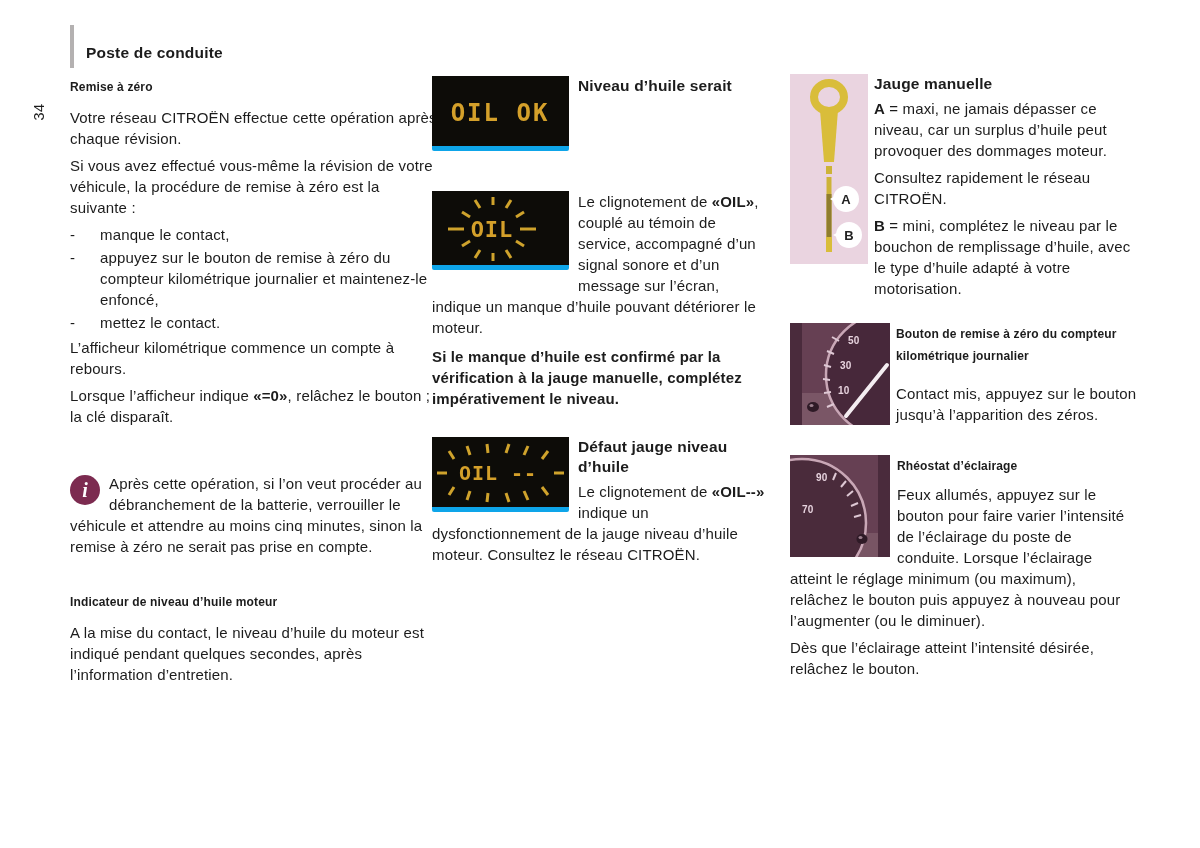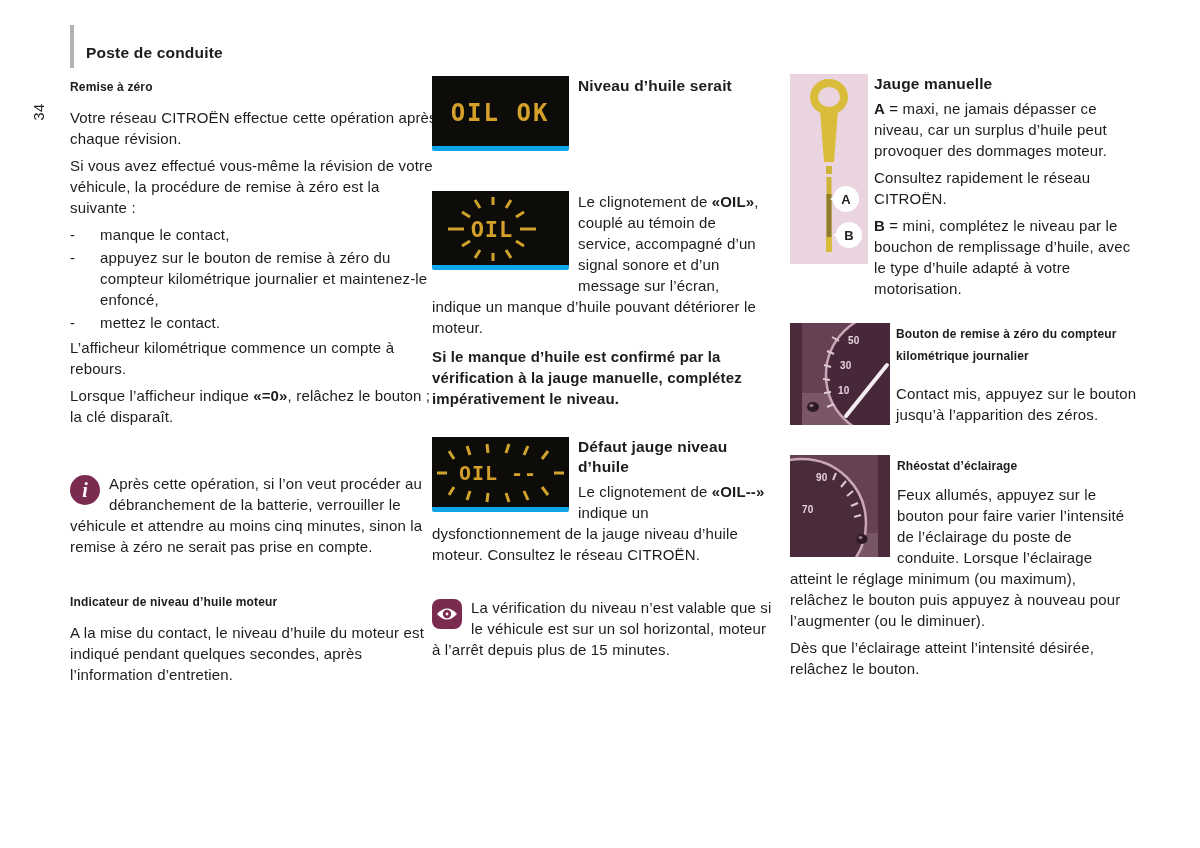--- a/index.html
+++ b/index.html
@@ -159,30 +159,20 @@
             <line x1="92" y1="54" x2="96" y2="63"></line>
               <line x1="110" y1="50" x2="116" y2="58"></line>
           </g>
           <text class="lcd-txt" x="66" y="43" text-anchor="middle" font-size="20" letter-spacing="1" fill="#d4a02a">OIL --</text>
         </svg>
       </span>
       <h3>Défaut jauge niveau d’huile</h3>
       <p><span>Le clignotement de </span><span class="b">«OIL--»</span><span> indique un dysfonctionnement de la jauge niveau d’huile moteur. Consultez le réseau CITROËN.</span></p>
     </div>
 
-    <div class="note media-block mt24" style="margin-top:26px;">
-      <span class="icon eye-sq">
-        <svg width="24" height="18" viewBox="0 0 24 18">
-          <path d="M2 9 Q12 -2 22 9 Q12 20 2 9 Z" fill="#ffffff"></path>
-          <circle cx="12" cy="9" r="4.2" fill="#7c2b50"></circle>
-          <circle cx="12" cy="9" r="1.4" fill="#ffffff"></circle>
-        </svg>
-      </span>
-      <p>La vérification du niveau n’est valable que si le véhicule est sur un sol horizontal, moteur à l’arrêt depuis plus de 15 minutes.</p>
-    </div>
   </div>
 
   <div class="col col3">
 
     <div class="flexrow">
       <span class="media">
         <svg width="78" height="190" viewBox="0 0 78 190">
           <rect x="0" y="0" width="78" height="190" fill="#ead4e0"></rect>
           <ellipse cx="39" cy="23" rx="15" ry="14" fill="none" stroke="#d9bd3a" stroke-width="8"></ellipse>
           <polygon points="30,36 48,36 44,88 34,88" fill="#d9bd3a"></polygon>

